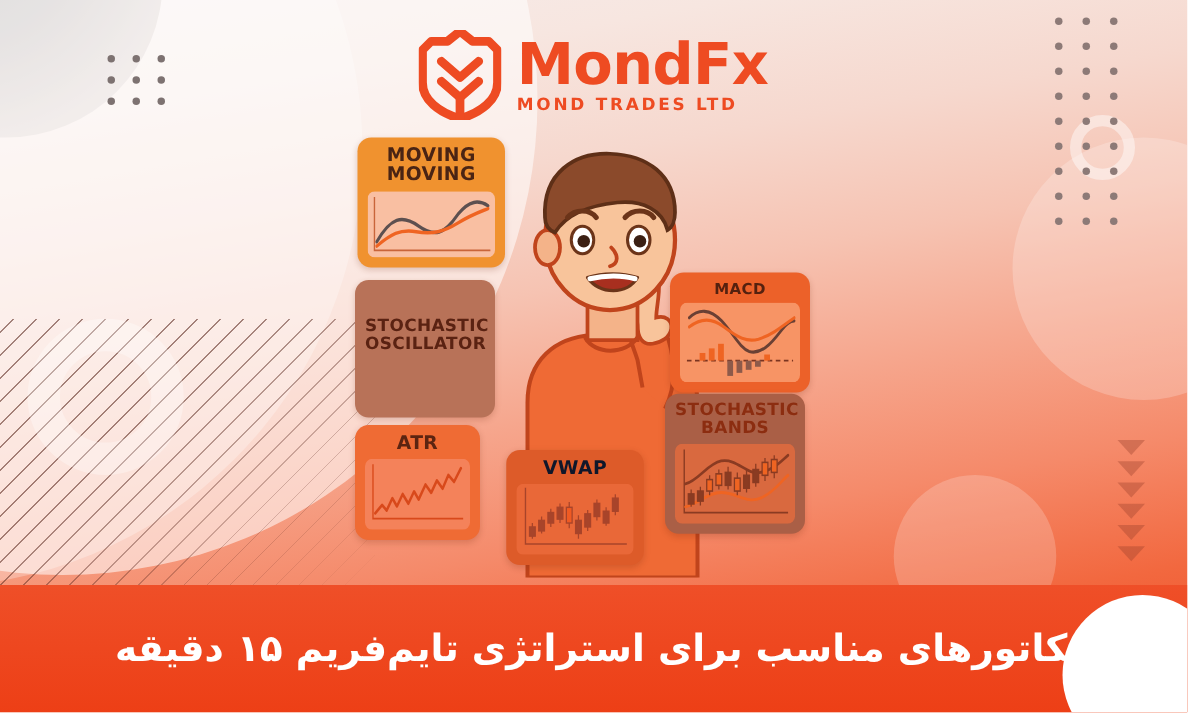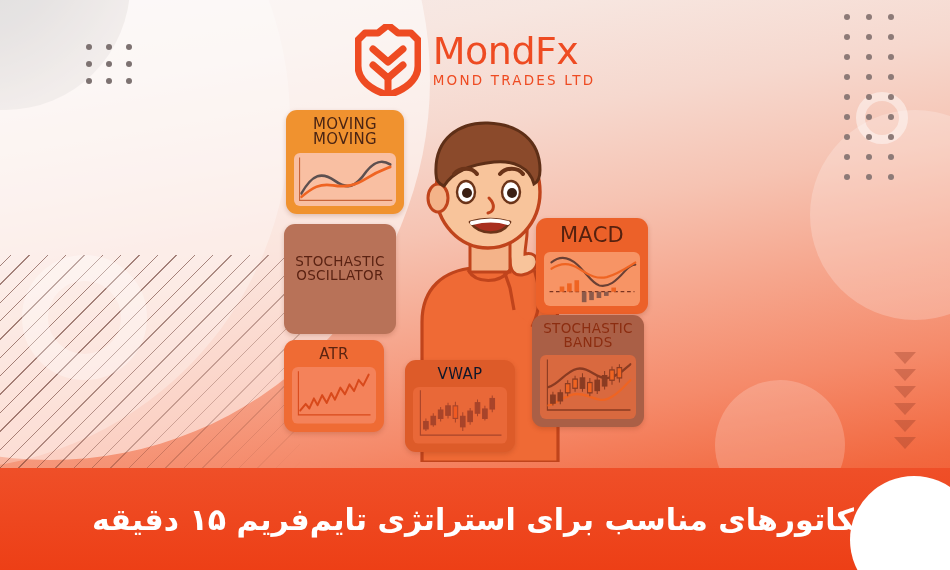--- a/index.html
+++ b/index.html
@@ -133,39 +133,39 @@
   
   #logo {
     position: absolute;
     left: 0; right: 0; top: 24px;
     display: flex; justify-content: center; align-items: center;
     gap: 12px;
   }
   #logo-mark { width: 66px; height: 72px; flex: none; }
   #logo-text { display: flex; flex-direction: column; line-height: 1; }
   #logo-name {
-    font-size: 38px; font-weight: normal; color: #ee4b22;
+    font-size: 46px; font-weight: bold; color: #ee4b22;
     letter-spacing: -0.5px;
   }
   #logo-sub {
     font-size: 13.5px; color: #ee4b22; letter-spacing: 2.2px;
-    margin-top: 4px; font-weight: 400;
+    margin-top: 4px; font-weight: 700;
   }
 
   
   .card {
     position: absolute;
     border-radius: 11px;
     padding: 7px 8px 8px;
     display: flex; flex-direction: column;
     box-shadow: 0 2px 5px rgba(120,40,15,.22);
   }
   .card-title {
     text-align: center;
-    font-weight: normal;
+    font-weight: bold;
     line-height: 1.03;
     letter-spacing: .3px;
     margin-bottom: 5px;
   }
   .card-chart {
     flex: 1;
     border-radius: 6px;
     overflow: hidden;
   }
   .card-chart svg { display: block; width: 100%; height: 100%; }
@@ -301,21 +301,21 @@
   </div>
 
 
   <div class="card" id="card-stochastic" style="left: 284px; top: 224px; width: 112px; height: 110px; background: rgb(184, 114, 88);">
     <div class="card-title" style="font-size: 13.5px; color: rgb(90, 34, 18); margin-top: 24px;">
       <span>STOCHASTIC</span><br><span>OSCILLATOR</span>
     </div>
   </div>
 
   <div class="card" id="card-macd" style="left: 536px; top: 218px; width: 112px; height: 96px; background: rgb(236, 97, 41);">
-    <div class="card-title" style="font-size: 21px; color: rgb(85, 33, 15);">MACD</div>
+    <div class="card-title" style="font-size: 12px; color: rgb(85, 33, 15);">MACD</div>
     <div class="card-chart">
       <svg viewBox="0 0 104 52" preserveAspectRatio="none">
         <rect x="0" y="0" width="104" height="52" fill="#f79465"></rect>
         <path d="M8 10 C16 4 26 4 36 12 C46 20 52 30 60 32 C70 34 78 28 88 18 C93 13 96 12 99 12" fill="none" stroke="#6a4034" stroke-width="2.1" stroke-linecap="round"></path>
         <path d="M8 16 C18 10 28 10 38 16 C50 23 58 26 68 24 C80 21 88 16 99 10" fill="none" stroke="#ef6422" stroke-width="2.1" stroke-linecap="round"></path>
         <path d="M6 38 L98 38" fill="none" stroke="#7b3420" stroke-width="1.2" stroke-dasharray="4 3"></path>
         <rect x="17" y="33" width="5" height="5" fill="#ef6422"></rect>
         <rect x="25" y="30" width="5" height="8" fill="#ef6422"></rect>
         <rect x="33" y="27" width="5" height="11" fill="#ef6422"></rect>
         <rect x="41" y="38" width="5" height="10" fill="#8d5a4a"></rect>

